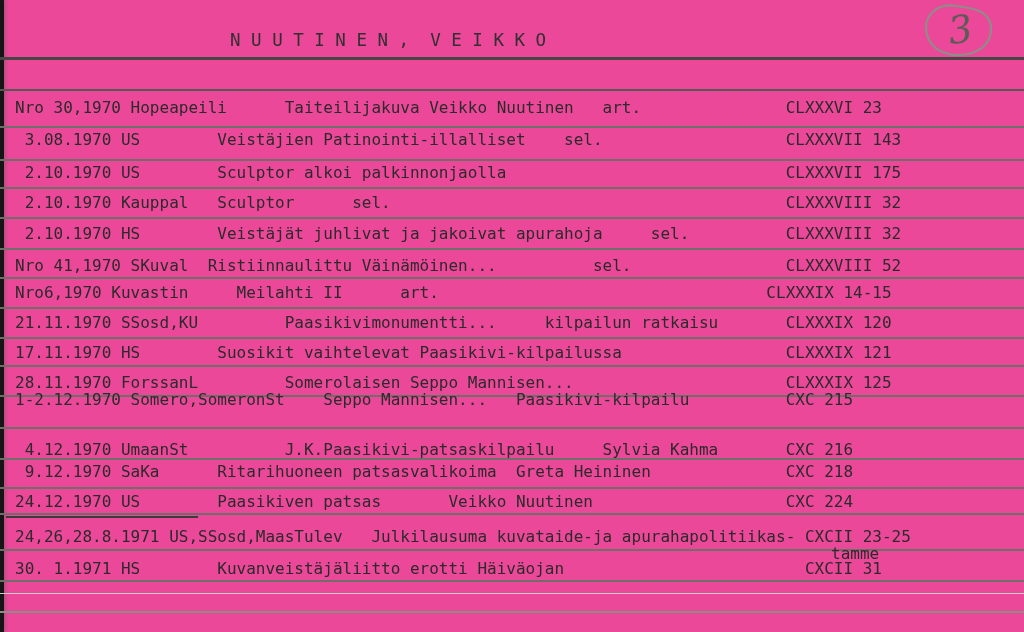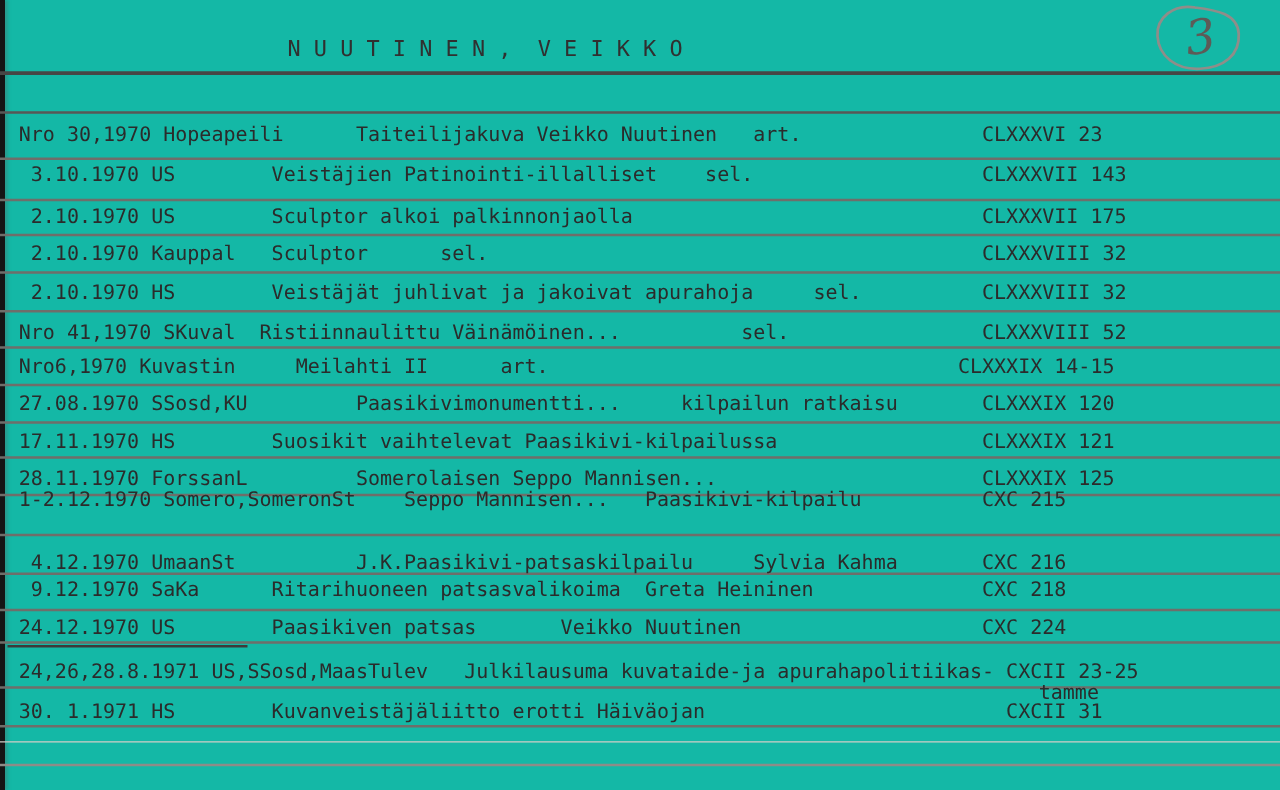--- a/index.html
+++ b/index.html
@@ -1,17 +1,17 @@
 <!DOCTYPE html>
 <html><head>
 <meta charset="utf-8">
 <style>
   html,body{margin:0;padding:0;}
   body{width:1024px;height:632px;overflow:hidden;background:#e8e6e1;}
-  .page{position:relative;width:1024px;height:632px;background:#14b8a6;overflow:hidden;
+  .page{position:relative;width:1024px;height:632px;background:#ec4899;overflow:hidden;
         font-family:"DejaVu Sans Mono",monospace;}
   .edge-left{position:absolute;left:0;top:0;width:4px;height:632px;background:#151515;
              box-shadow:2px 0 3px rgba(90,90,90,.35);}
   .mono{position:absolute;left:15px;font-family:"DejaVu Sans Mono",monospace;
         font-size:16px;line-height:20px;color:#2b2b2b;white-space:pre;}
   .title{left:230px;top:30px;color:#303030;font-size:17.5px;}
   .rule{position:absolute;left:0;width:1024px;height:1.5px;background:#6f6e6a;}
   .rule-heavy{height:3px;background:#474645;}
   .rule-med{height:2px;background:#585756;}
   .rule-faint{height:1px;background:#cfcdc6;}
@@ -52,27 +52,27 @@
   <div class="rule" style="top:487px"></div>
   <div class="rule" style="top:513px"></div>
   <div class="rule" style="top:549px"></div>
   <div class="rule" style="top:580px"></div>
   <div class="rule rule-faint" style="top:593px"></div>
   <div class="rule rule-end" style="top:611px"></div>
 
   <div class="underline-mark"></div>
 
   <div class="mono" style="top:98px">Nro 30,1970 Hopeapeili      Taiteilijakuva Veikko Nuutinen   art.               CLXXXVI 23</div>
-  <div class="mono" style="top:130px"> 3.10.1970 US        Veistäjien Patinointi-illalliset    sel.                   CLXXXVII 143</div>
+  <div class="mono" style="top:130px"> 3.08.1970 US        Veistäjien Patinointi-illalliset    sel.                   CLXXXVII 143</div>
   <div class="mono" style="top:163px"> 2.10.1970 US        Sculptor alkoi palkinnonjaolla                             CLXXXVII 175</div>
   <div class="mono" style="top:193px"> 2.10.1970 Kauppal   Sculptor      sel.                                         CLXXXVIII 32</div>
   <div class="mono" style="top:224px"> 2.10.1970 HS        Veistäjät juhlivat ja jakoivat apurahoja     sel.          CLXXXVIII 32</div>
   <div class="mono" style="top:256px">Nro 41,1970 SKuval  Ristiinnaulittu Väinämöinen...          sel.                CLXXXVIII 52</div>
   <div class="mono" style="top:283px">Nro6,1970 Kuvastin     Meilahti II      art.                                  CLXXXIX 14-15</div>
-  <div class="mono" style="top:313px">27.08.1970 SSosd,KU         Paasikivimonumentti...     kilpailun ratkaisu       CLXXXIX 120</div>
+  <div class="mono" style="top:313px">21.11.1970 SSosd,KU         Paasikivimonumentti...     kilpailun ratkaisu       CLXXXIX 120</div>
   <div class="mono" style="top:343px">17.11.1970 HS        Suosikit vaihtelevat Paasikivi-kilpailussa                 CLXXXIX 121</div>
   <div class="mono" style="top:373px">28.11.1970 ForssanL         Somerolaisen Seppo Mannisen...                      CLXXXIX 125</div>
   <div class="mono" style="top:390px">1-2.12.1970 Somero,SomeronSt    Seppo Mannisen...   Paasikivi-kilpailu          CXC 215</div>
   <div class="mono" style="top:440px"> 4.12.1970 UmaanSt          J.K.Paasikivi-patsaskilpailu     Sylvia Kahma       CXC 216</div>
   <div class="mono" style="top:462px"> 9.12.1970 SaKa      Ritarihuoneen patsasvalikoima  Greta Heininen              CXC 218</div>
   <div class="mono" style="top:492px">24.12.1970 US        Paasikiven patsas       Veikko Nuutinen                    CXC 224</div>
   <div class="mono" style="top:527px">24,26,28.8.1971 US,SSosd,MaasTulev   Julkilausuma kuvataide-ja apurahapolitiikas- CXCII 23-25</div>
   <div class="mono" style="top:559px">30. 1.1971 HS        Kuvanveistäjäliitto erotti Häiväojan                         CXCII 31</div>
 
   <div class="mono" style="top:544px;left:831px">tamme</div>

